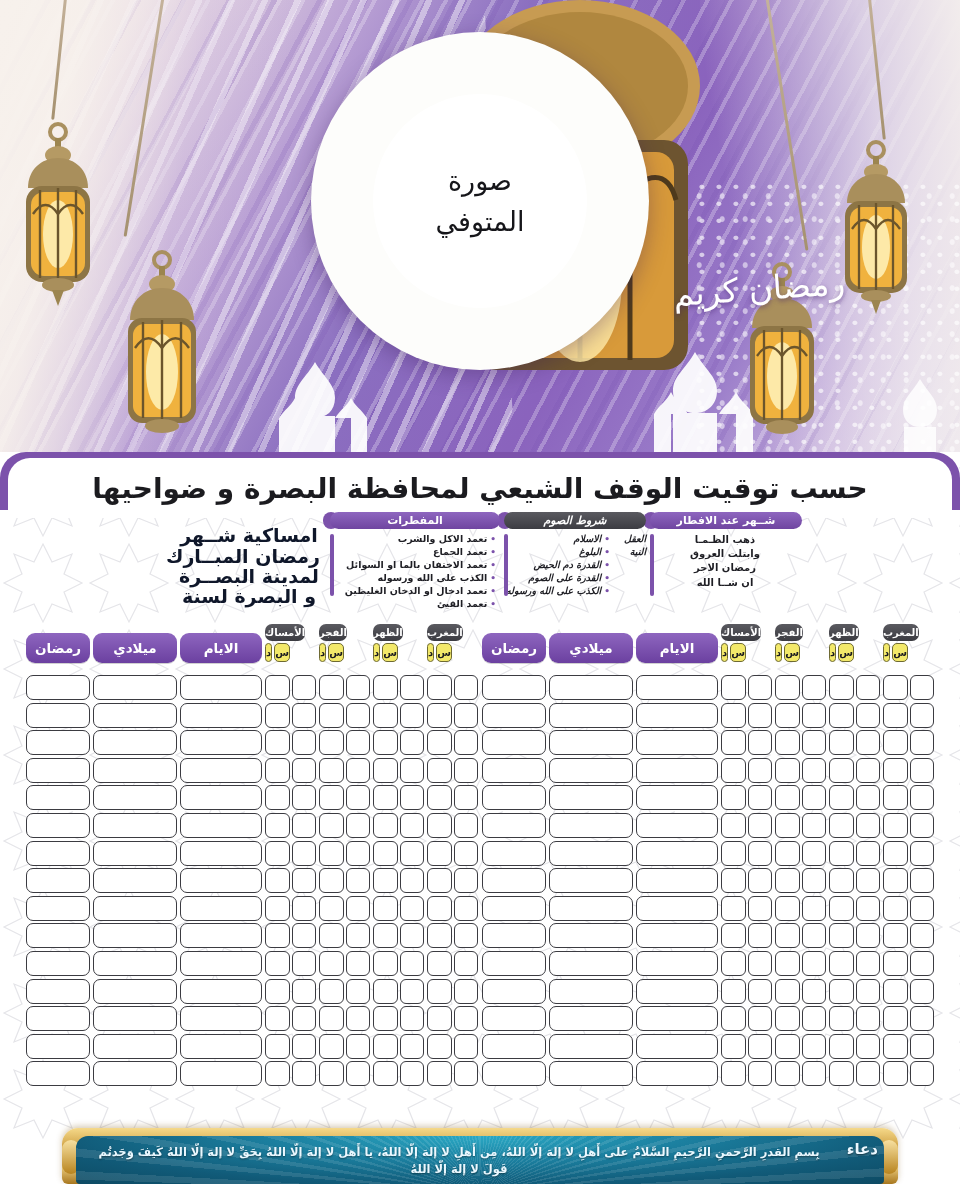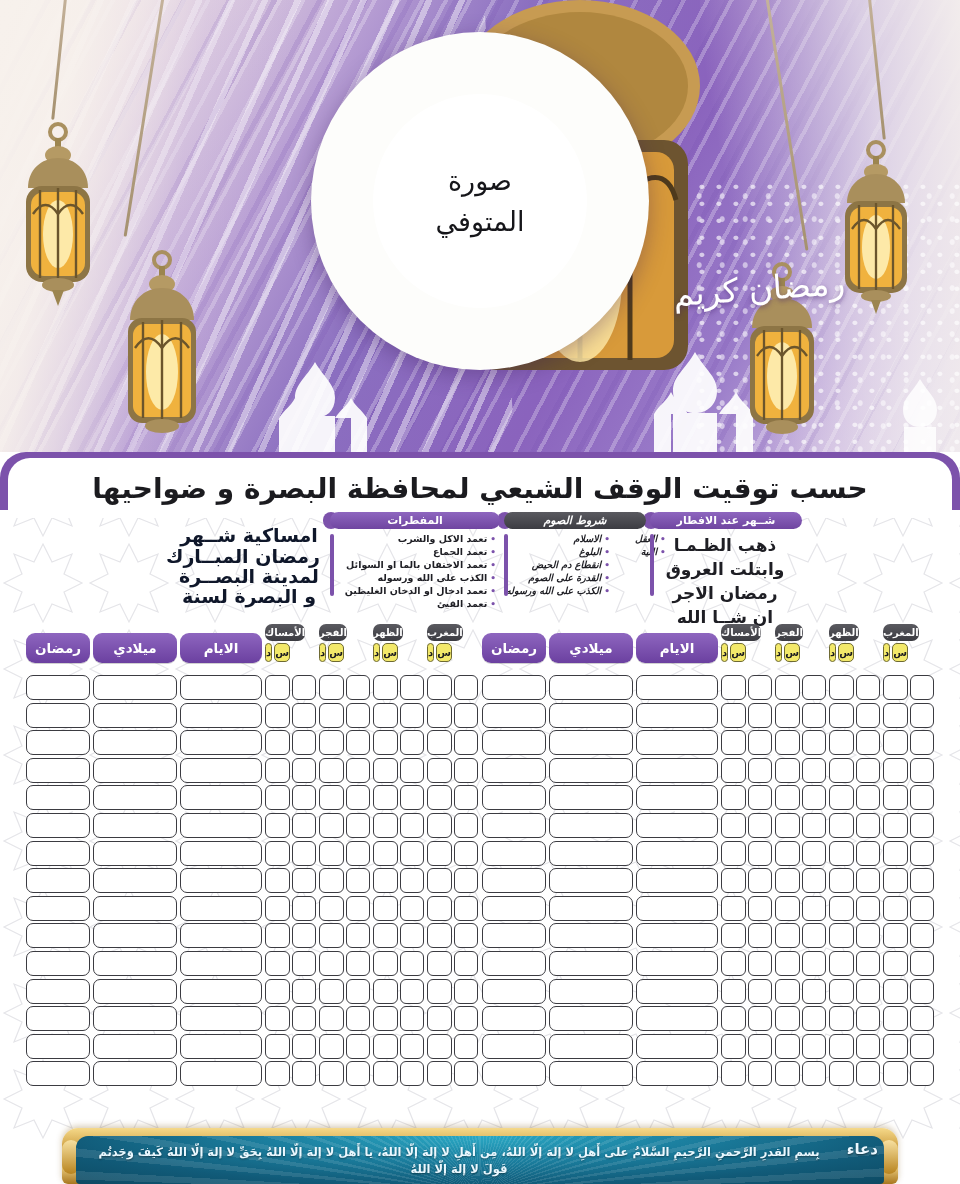--- a/index.html
+++ b/index.html
@@ -196,21 +196,21 @@
   }
   .ib-body{
     direction:rtl; text-align:right; padding:4px 4px 0 2px;
     font-size:9.5px; line-height:1.33; color:#1e1e24; font-weight:700;
   }
   .ib-body li{ list-style:none; white-space:nowrap; }
   .ib-body li::before{
     content:"•"; color:#7c52ab; font-size:9px; margin-left:3px;
   }
   .ib-body.plain li::before{ content:""; margin:0; }
-  .ib-cols{ display:flex; flex-direction:row-reverse; gap:19px; }
+  .ib-cols{ display:flex; flex-direction:row-reverse; gap:8px; }
   .ib-rule{
     position:absolute; left:0px; top:24px; width:4px; height:62px;
     border-radius:2px; background:#7c52ab;
   }
 
   
   .tables{
     position:absolute; left:0; top:172px; width:960px; height:468px;
     display:flex; flex-direction:row; justify-content:center; gap:4px;
     padding: 0 16px;
@@ -469,36 +469,36 @@
         <div class="ib-rule"></div>
       </div>
 
       <div class="info-box" style="width:142px;font-style:italic;">
         <div class="ib-cap"></div>
         <div class="ib-head">شروط الصوم</div>
         <div class="ib-cols">
           <ul class="ib-body" style="flex:1;">
             <li>الاسلام</li>
             <li>البلوغ</li>
-            <li>انقطاع دم الحيض</li>
+            <li>القدرة دم الحيض</li>
             <li>القدرة على الصوم</li>
             <li>الكذب على الله ورسوله</li>
           </ul>
           <ul class="ib-body" style="width:46px;">
             <li>العقل</li>
             <li>النية</li>
           </ul>
         </div>
         <div class="ib-rule"></div>
       </div>
 
       <div class="info-box" style="width:152px;">
         <div class="ib-cap"></div>
         <div class="ib-head purple">شــهر عند الافطار</div>
-        <ul class="ib-body plain" style="font-size:17px;line-height:1.42;text-align:center;">
+        <ul class="ib-body plain" style="font-size:10px;line-height:1.42;text-align:center;">
           <li>ذهب الظـمـا</li>
           <li>وابتلت العروق</li>
           <li>رمضان الاجر</li>
           <li>ان شــا  الله</li>
         </ul>
         <div class="ib-rule"></div>
       </div>
 
 
     </div>

